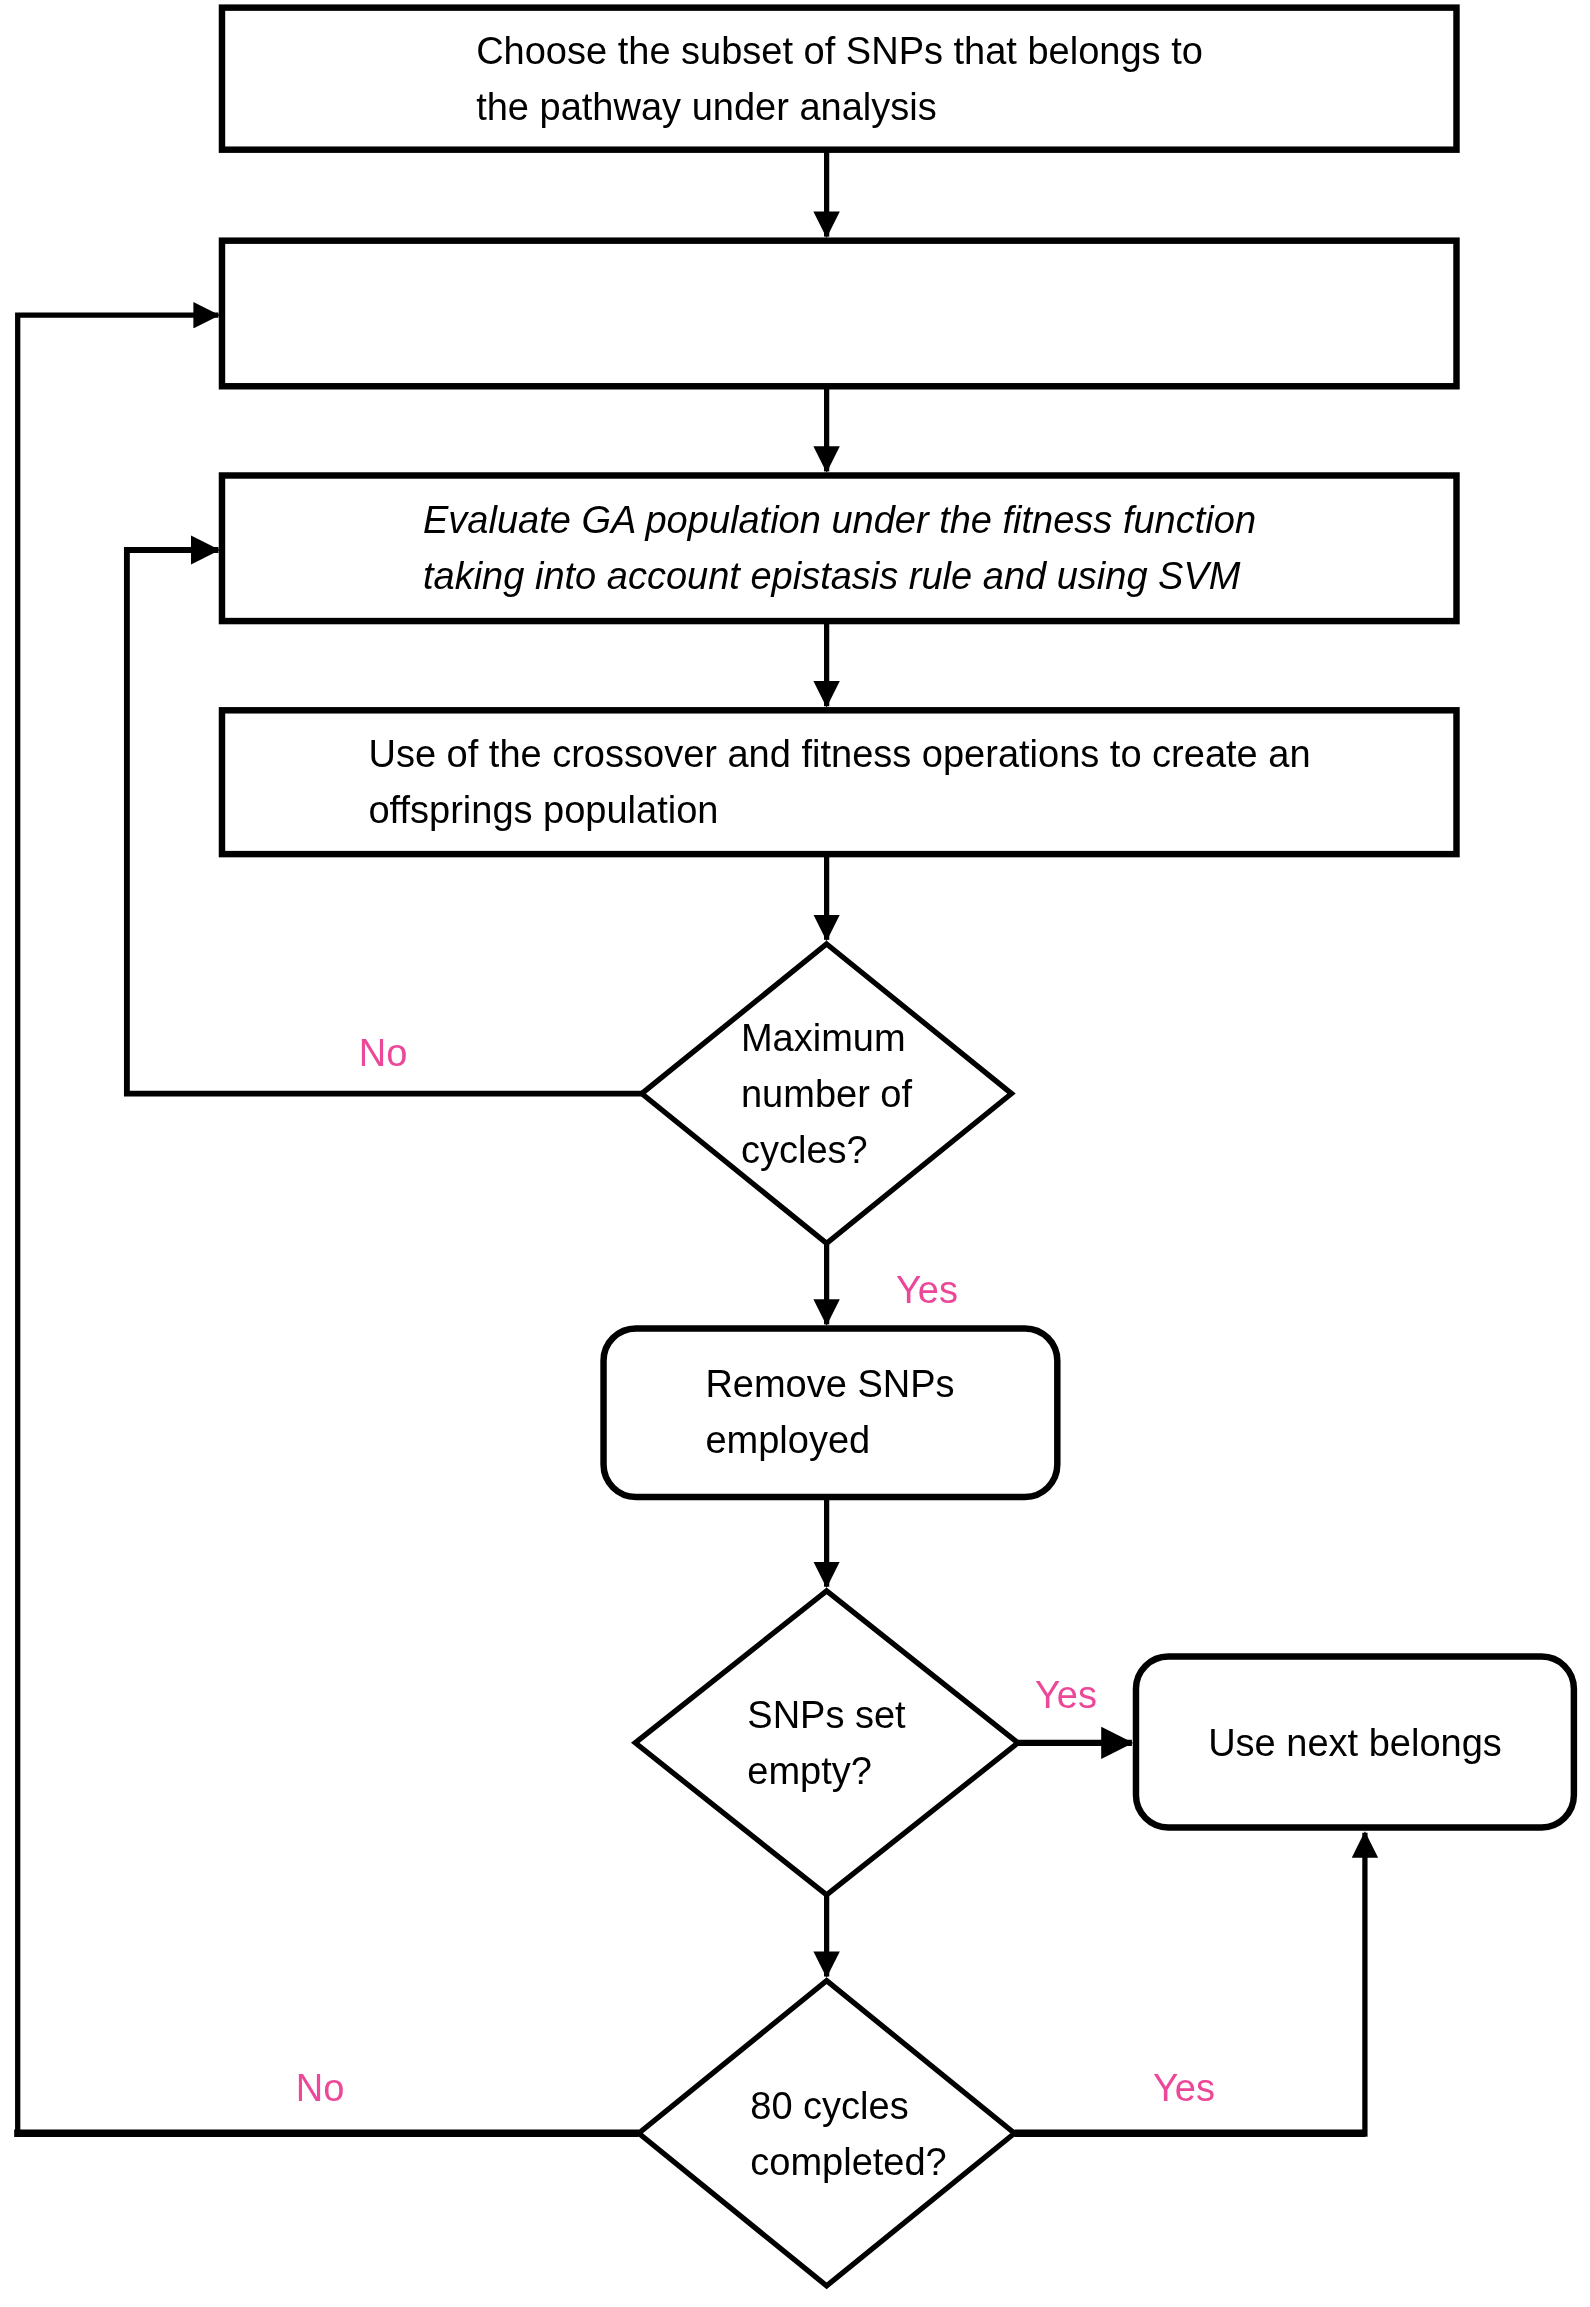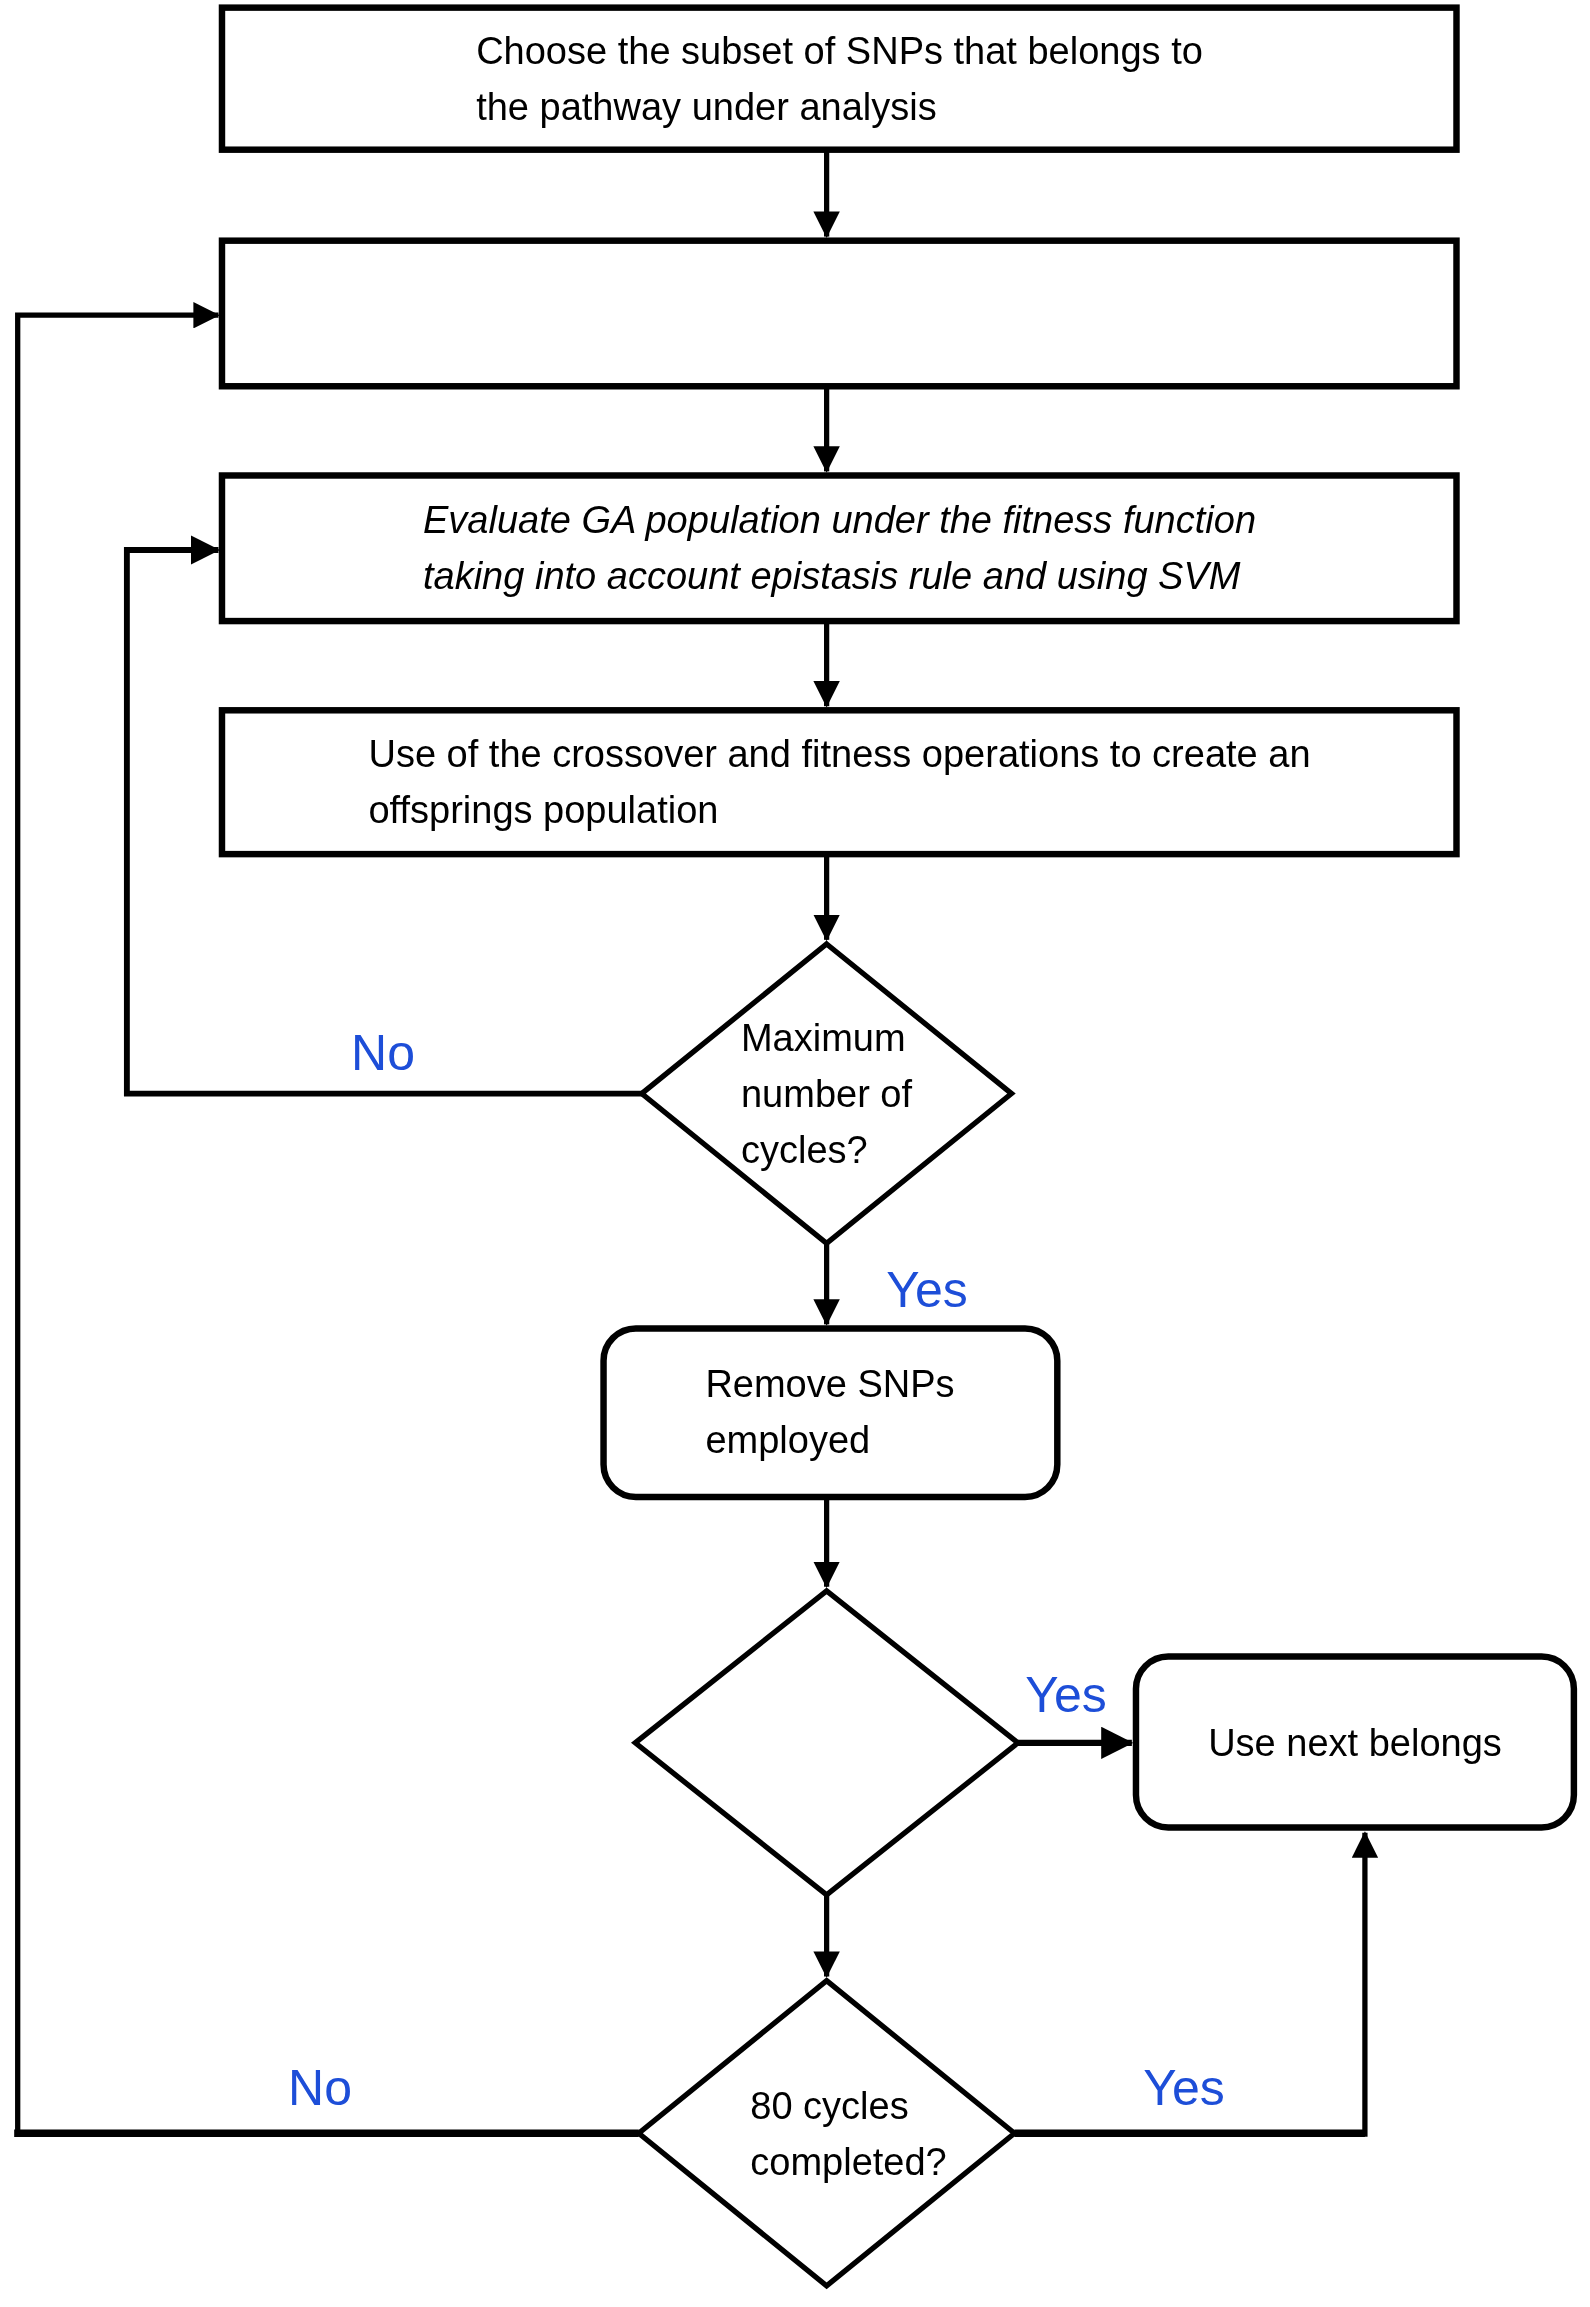--- a/index.html
+++ b/index.html
@@ -28,23 +28,23 @@
     line-height: 56px;
     color: #000000;
     letter-spacing: 0px;
   }
   .edge-lbl {
     position: absolute;
     display: flex;
     align-items: center;
     justify-content: center;
     text-align: left;
-    font-size: 50px;
+    font-size: 38px;
     line-height: 47px;
-    color: #1d4ed8;
+    color: #ec4899;
   }
 </style>
 </head>
 <body>
 
 <div class="canvas">
 
   <svg viewBox="0 0 2710 3930">
     <defs>
       <marker id="ah" viewBox="0 0 10 10" refX="9.5" refY="5" markerWidth="5" markerHeight="5" orient="auto-start-reverse">
@@ -92,20 +92,22 @@
   <div class="lbl" style="left:222px; top:710px; width:1235px; height:144px;">Use of the crossover and fitness operations to create an
 offsprings population</div>
 
   <div class="lbl" style="left:662px; top:995px; width:329px; height:197px;">Maximum
 number of
 cycles?</div>
 
   <div class="lbl" style="left:603px; top:1328px; width:454px; height:168px;">Remove SNPs
 employed</div>
 
+  <div class="lbl" style="left:662px; top:1678px; width:329px; height:129px;">SNPs set
+empty?</div>
 
   <div class="lbl" style="left:1136px; top:1657px; width:438px; height:171px;">Use next belongs</div>
 
   <div class="lbl" style="left:684px; top:2069px; width:329px; height:129px;">80 cycles
 completed?</div>
 
   <div class="edge-lbl" style="left:330px; top:1030px; width:106px; height:47px;">No</div>
 
   <div class="edge-lbl" style="left:874px; top:1267px; width:106px; height:47px;">Yes</div>
 

